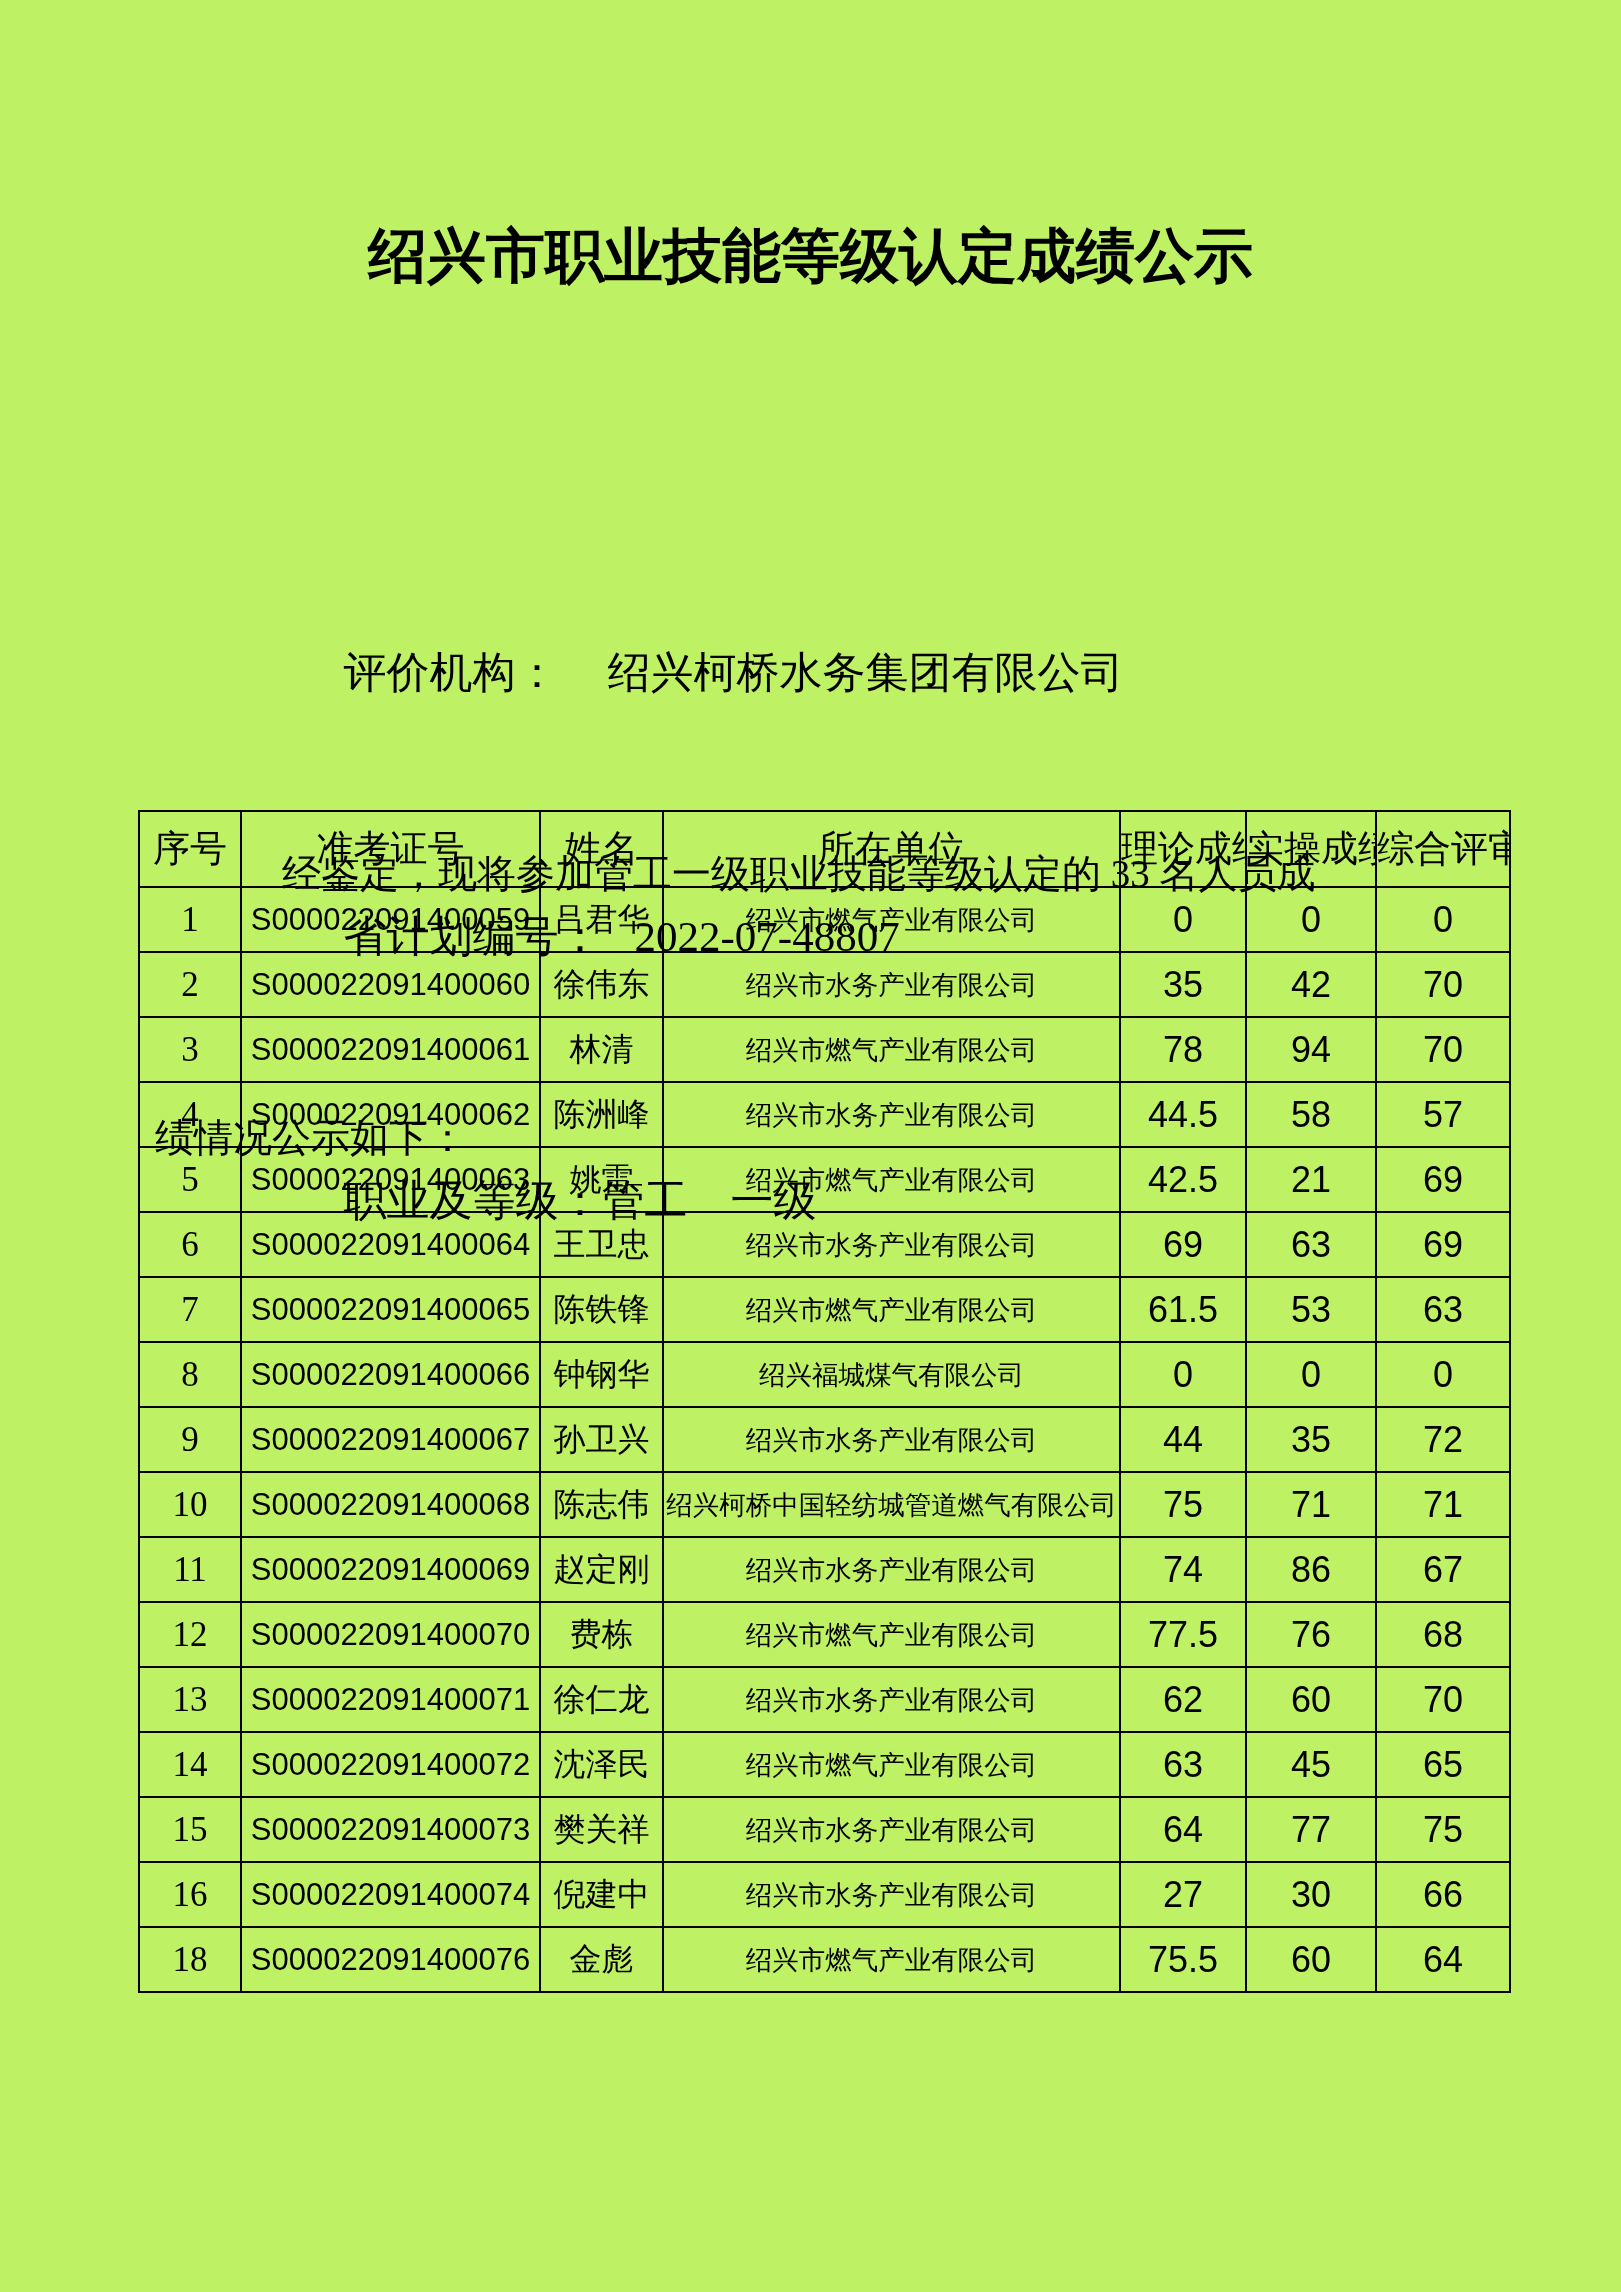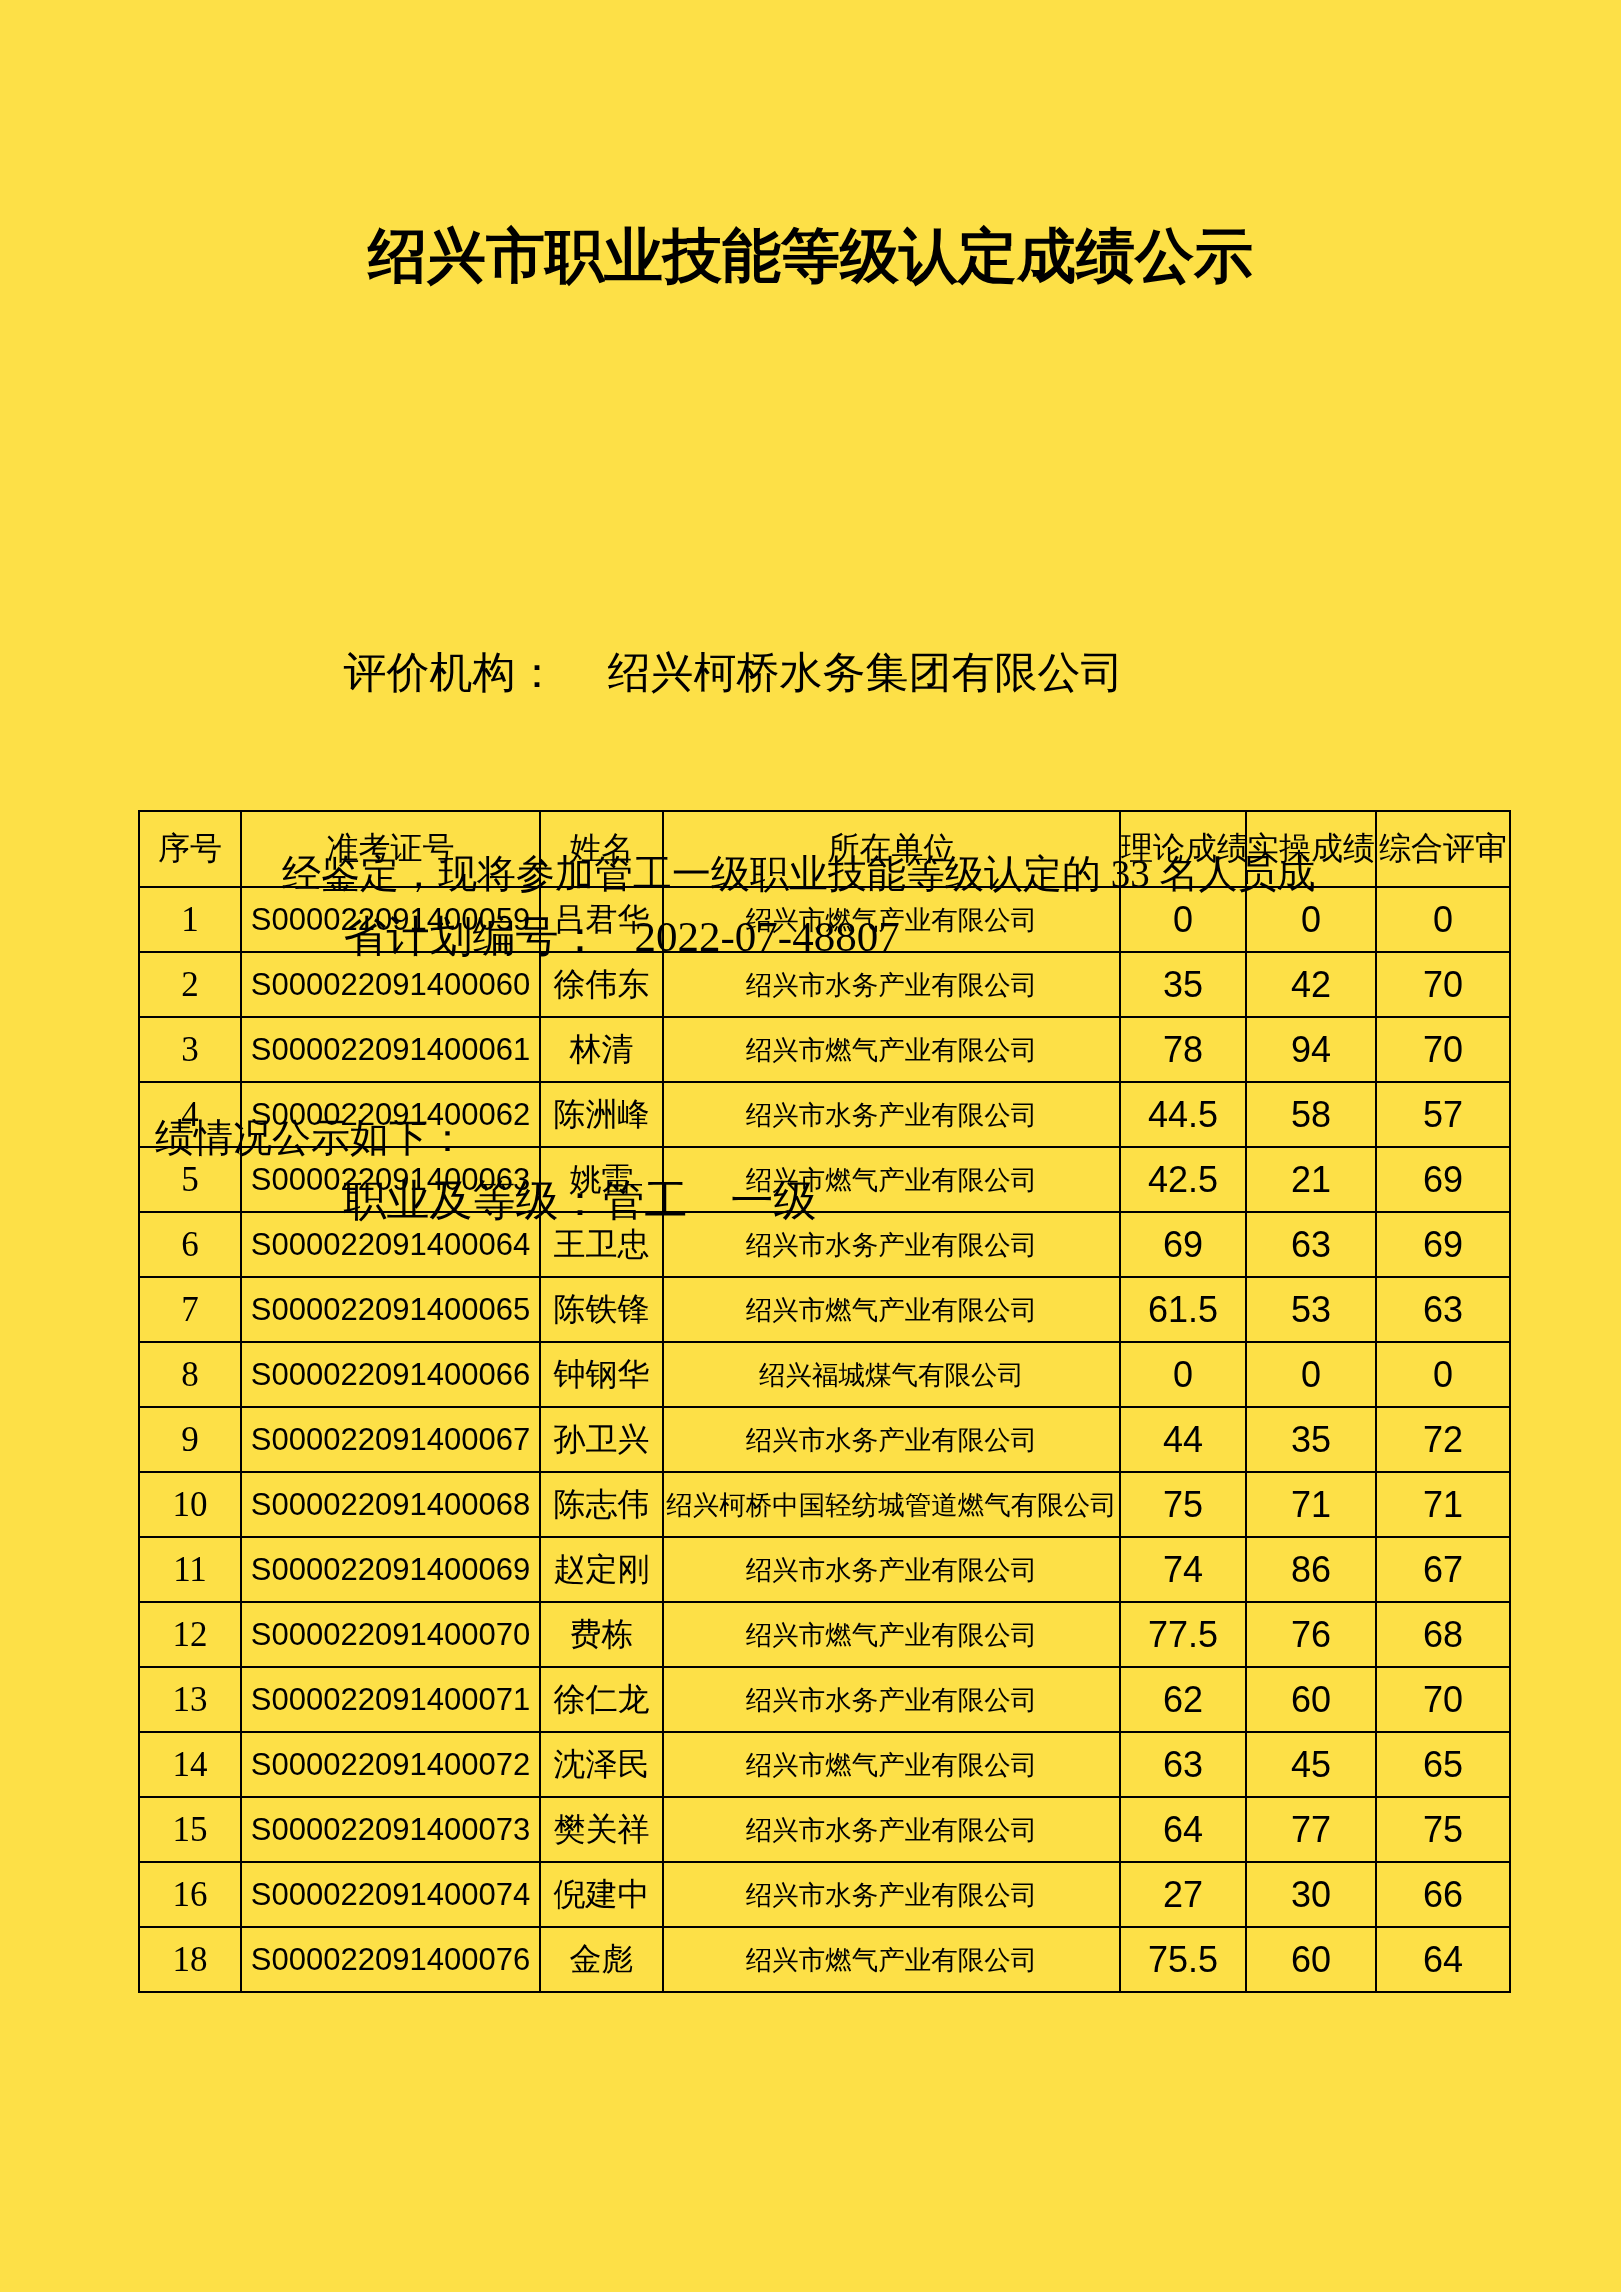--- a/index.html
+++ b/index.html
@@ -2,21 +2,21 @@
 <html><head>
 <meta charset="utf-8">
 <style>
   * { margin: 0; padding: 0; box-sizing: border-box; }
   html, body { background: #888; }
   .page {
     position: relative;
     width: 1621px;
     height: 2293px;
     margin: 0 auto;
-    background: #fde047;
+    background: #bef264;
     color: #000;
     font-family: "Liberation Serif", serif;
     overflow: hidden;
   }
   .doc-title {
     position: absolute;
     top: 218px;
     left: 0;
     width: 1621px;
     text-align: center;
@@ -59,21 +59,21 @@
     text-align: center;
     vertical-align: middle;
     overflow: hidden;
     white-space: nowrap;
     padding: 0;
   }
   .score-table thead tr { height: 76px; }
   .score-table tbody tr { height: 65px; }
   .score-table th {
     font-weight: normal;
-    font-size: 32px;
+    font-size: 37px;
     font-family: Liberation Sans, sans-serif;
   }
   .cell-no      { font-size: 35px; font-family: "Liberation Serif", serif; }
   .cell-ticket  { font-size: 31px; font-family: "Liberation Sans", sans-serif; margin-top: 36px; }
   .cell-name    { font-size: 32px; font-family: "Liberation Serif", serif; margin-left: 46px; }
   .cell-unit    { font-size: 26.5px; font-family: Liberation Serif, serif; }
   .cell-theory, .cell-practical, .cell-review {
     font-size: 36px; font-family: "Liberation Sans", sans-serif;
   }
 </style>

